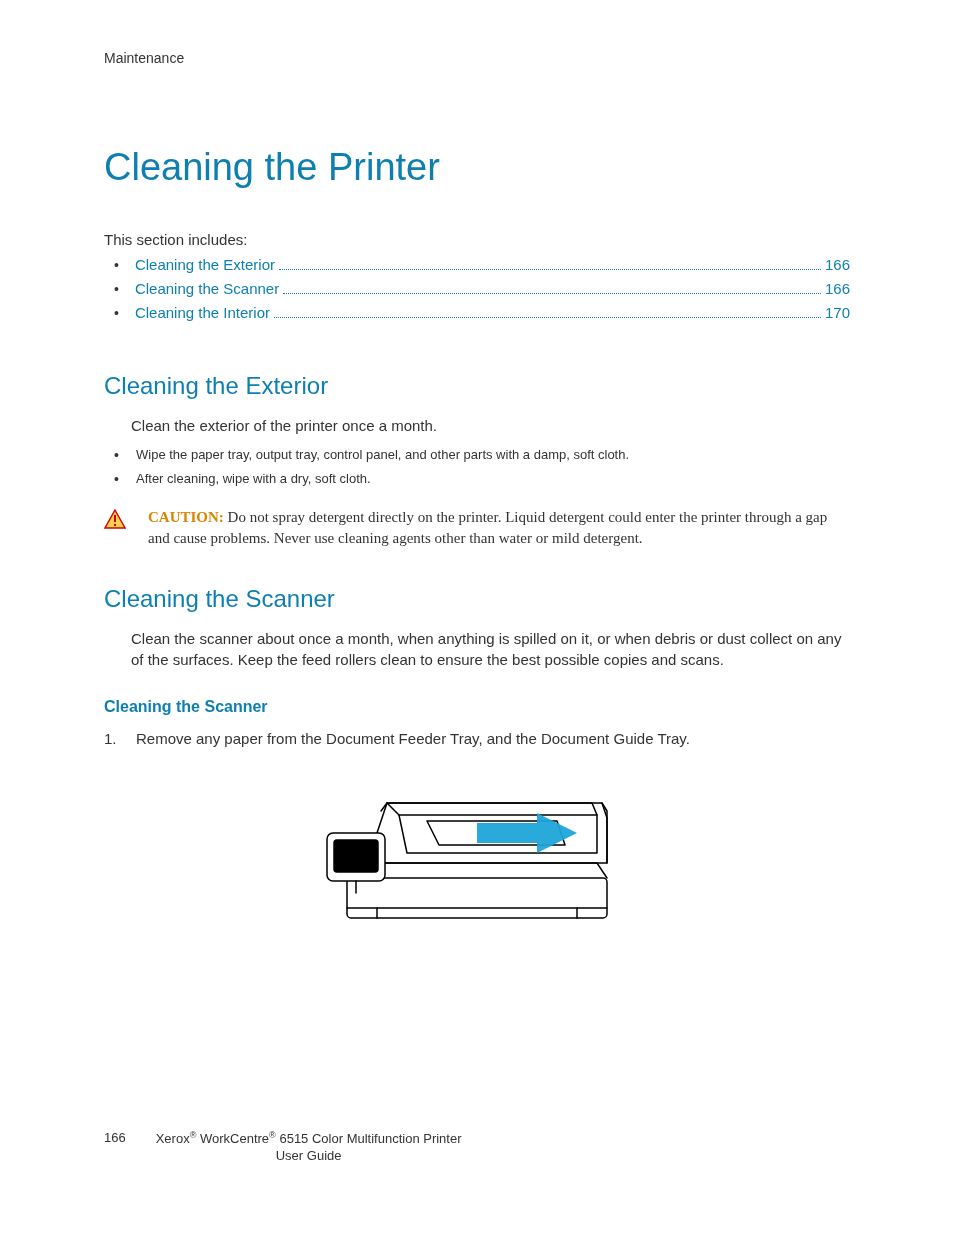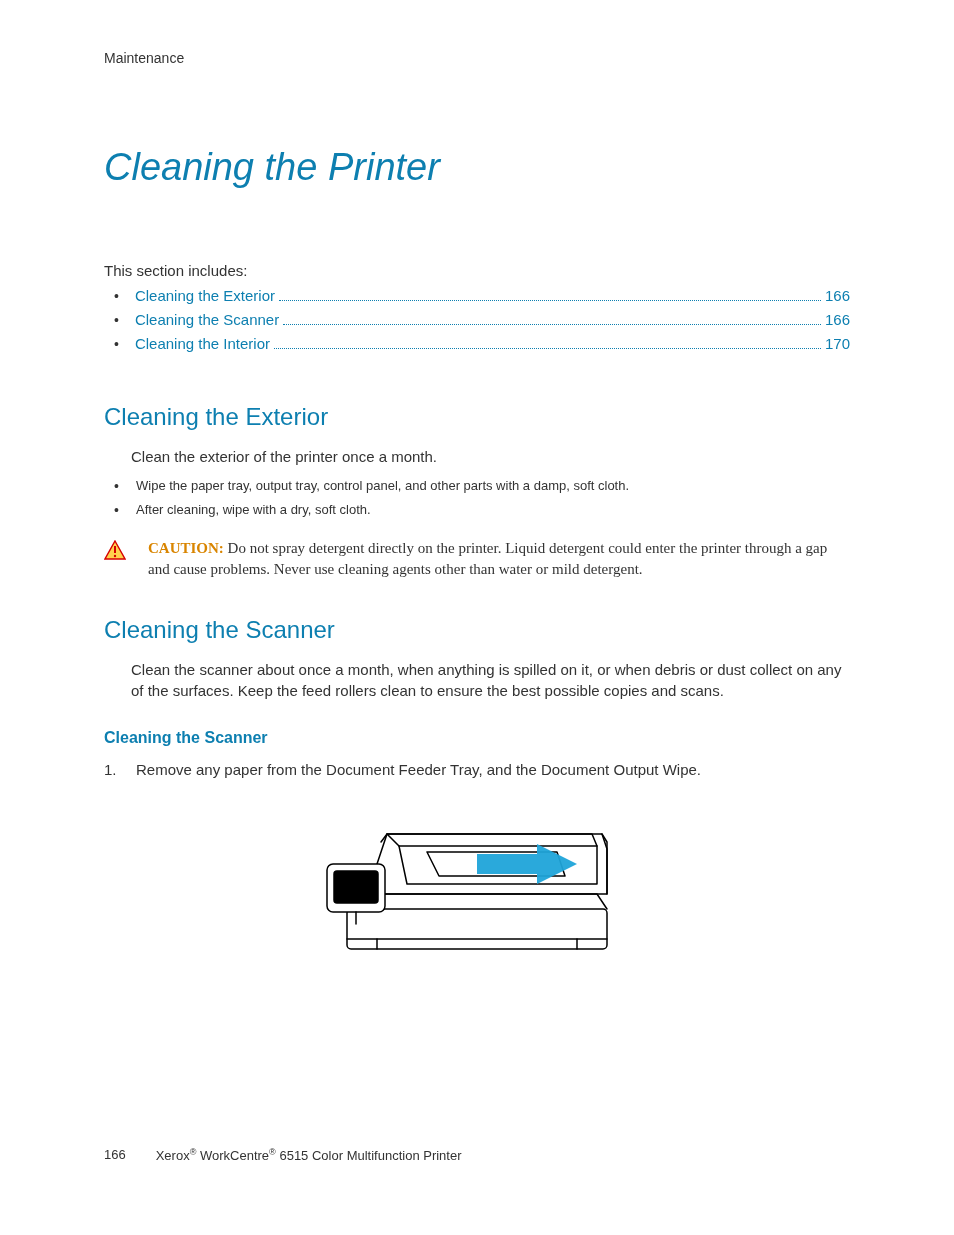--- a/index.html
+++ b/index.html
@@ -14,22 +14,21 @@
     }
     .header-label {
       font-size: 14px;
       color: #333;
       margin-bottom: 80px;
     }
     .page-title {
       font-size: 38px;
       font-weight: 400;
       color: #0d7fb0;
-      margin-bottom: 73px;
-      font-style: italic;
+      margin-bottom: 42px;
     }
     .section-intro {
       font-size: 15px;
       color: #333;
       margin-bottom: 8px;
     }
     .toc-list {
       list-style: none;
       margin-bottom: 50px;
     }
@@ -197,21 +196,21 @@
   </div>
 </div>
 
 <h2 class="subheading">Cleaning the Scanner</h2>
 <div class="body-text">Clean the scanner about once a month, when anything is spilled on it, or when debris or dust collect on any of the surfaces. Keep the feed rollers clean to ensure the best possible copies and scans.</div>
 
 <h3 class="sub-subheading">Cleaning the Scanner</h3>
 
 <div class="numbered-item">
   <span class="num">1.</span>
-  <span>Remove any paper from the Document Feeder Tray, and the Document Output Wipe.</span>
+  <span>Remove any paper from the Document Feeder Tray, and the Document Guide Tray.</span>
 </div>
 
 <div class="illustration-wrap">
   <svg width="340" height="170" viewBox="0 0 340 170">
 
     <g fill="none" stroke="#000" stroke-width="1.5" stroke-linejoin="round" stroke-linecap="round">
 
       <rect x="40" y="115" width="260" height="40" rx="4"></rect>
       <line x1="40" y1="145" x2="300" y2="145"></line>
       <line x1="70" y1="145" x2="70" y2="155"></line>
@@ -238,14 +237,15 @@
     <g>
       <polygon points="170,60 230,60 230,50 270,70 230,90 230,80 170,80" fill="#1fa4d9" opacity="0.95"></polygon>
     </g>
   </svg>
 </div>
 
 <div class="footer">
   <div class="footer-page">166</div>
   <div class="footer-txt">
     <div>Xerox<sup>®</sup> WorkCentre<sup>®</sup> 6515 Color Multifunction Printer</div>
+    <div>User Guide</div>
   </div>
 </div>
 
 </body></html>

